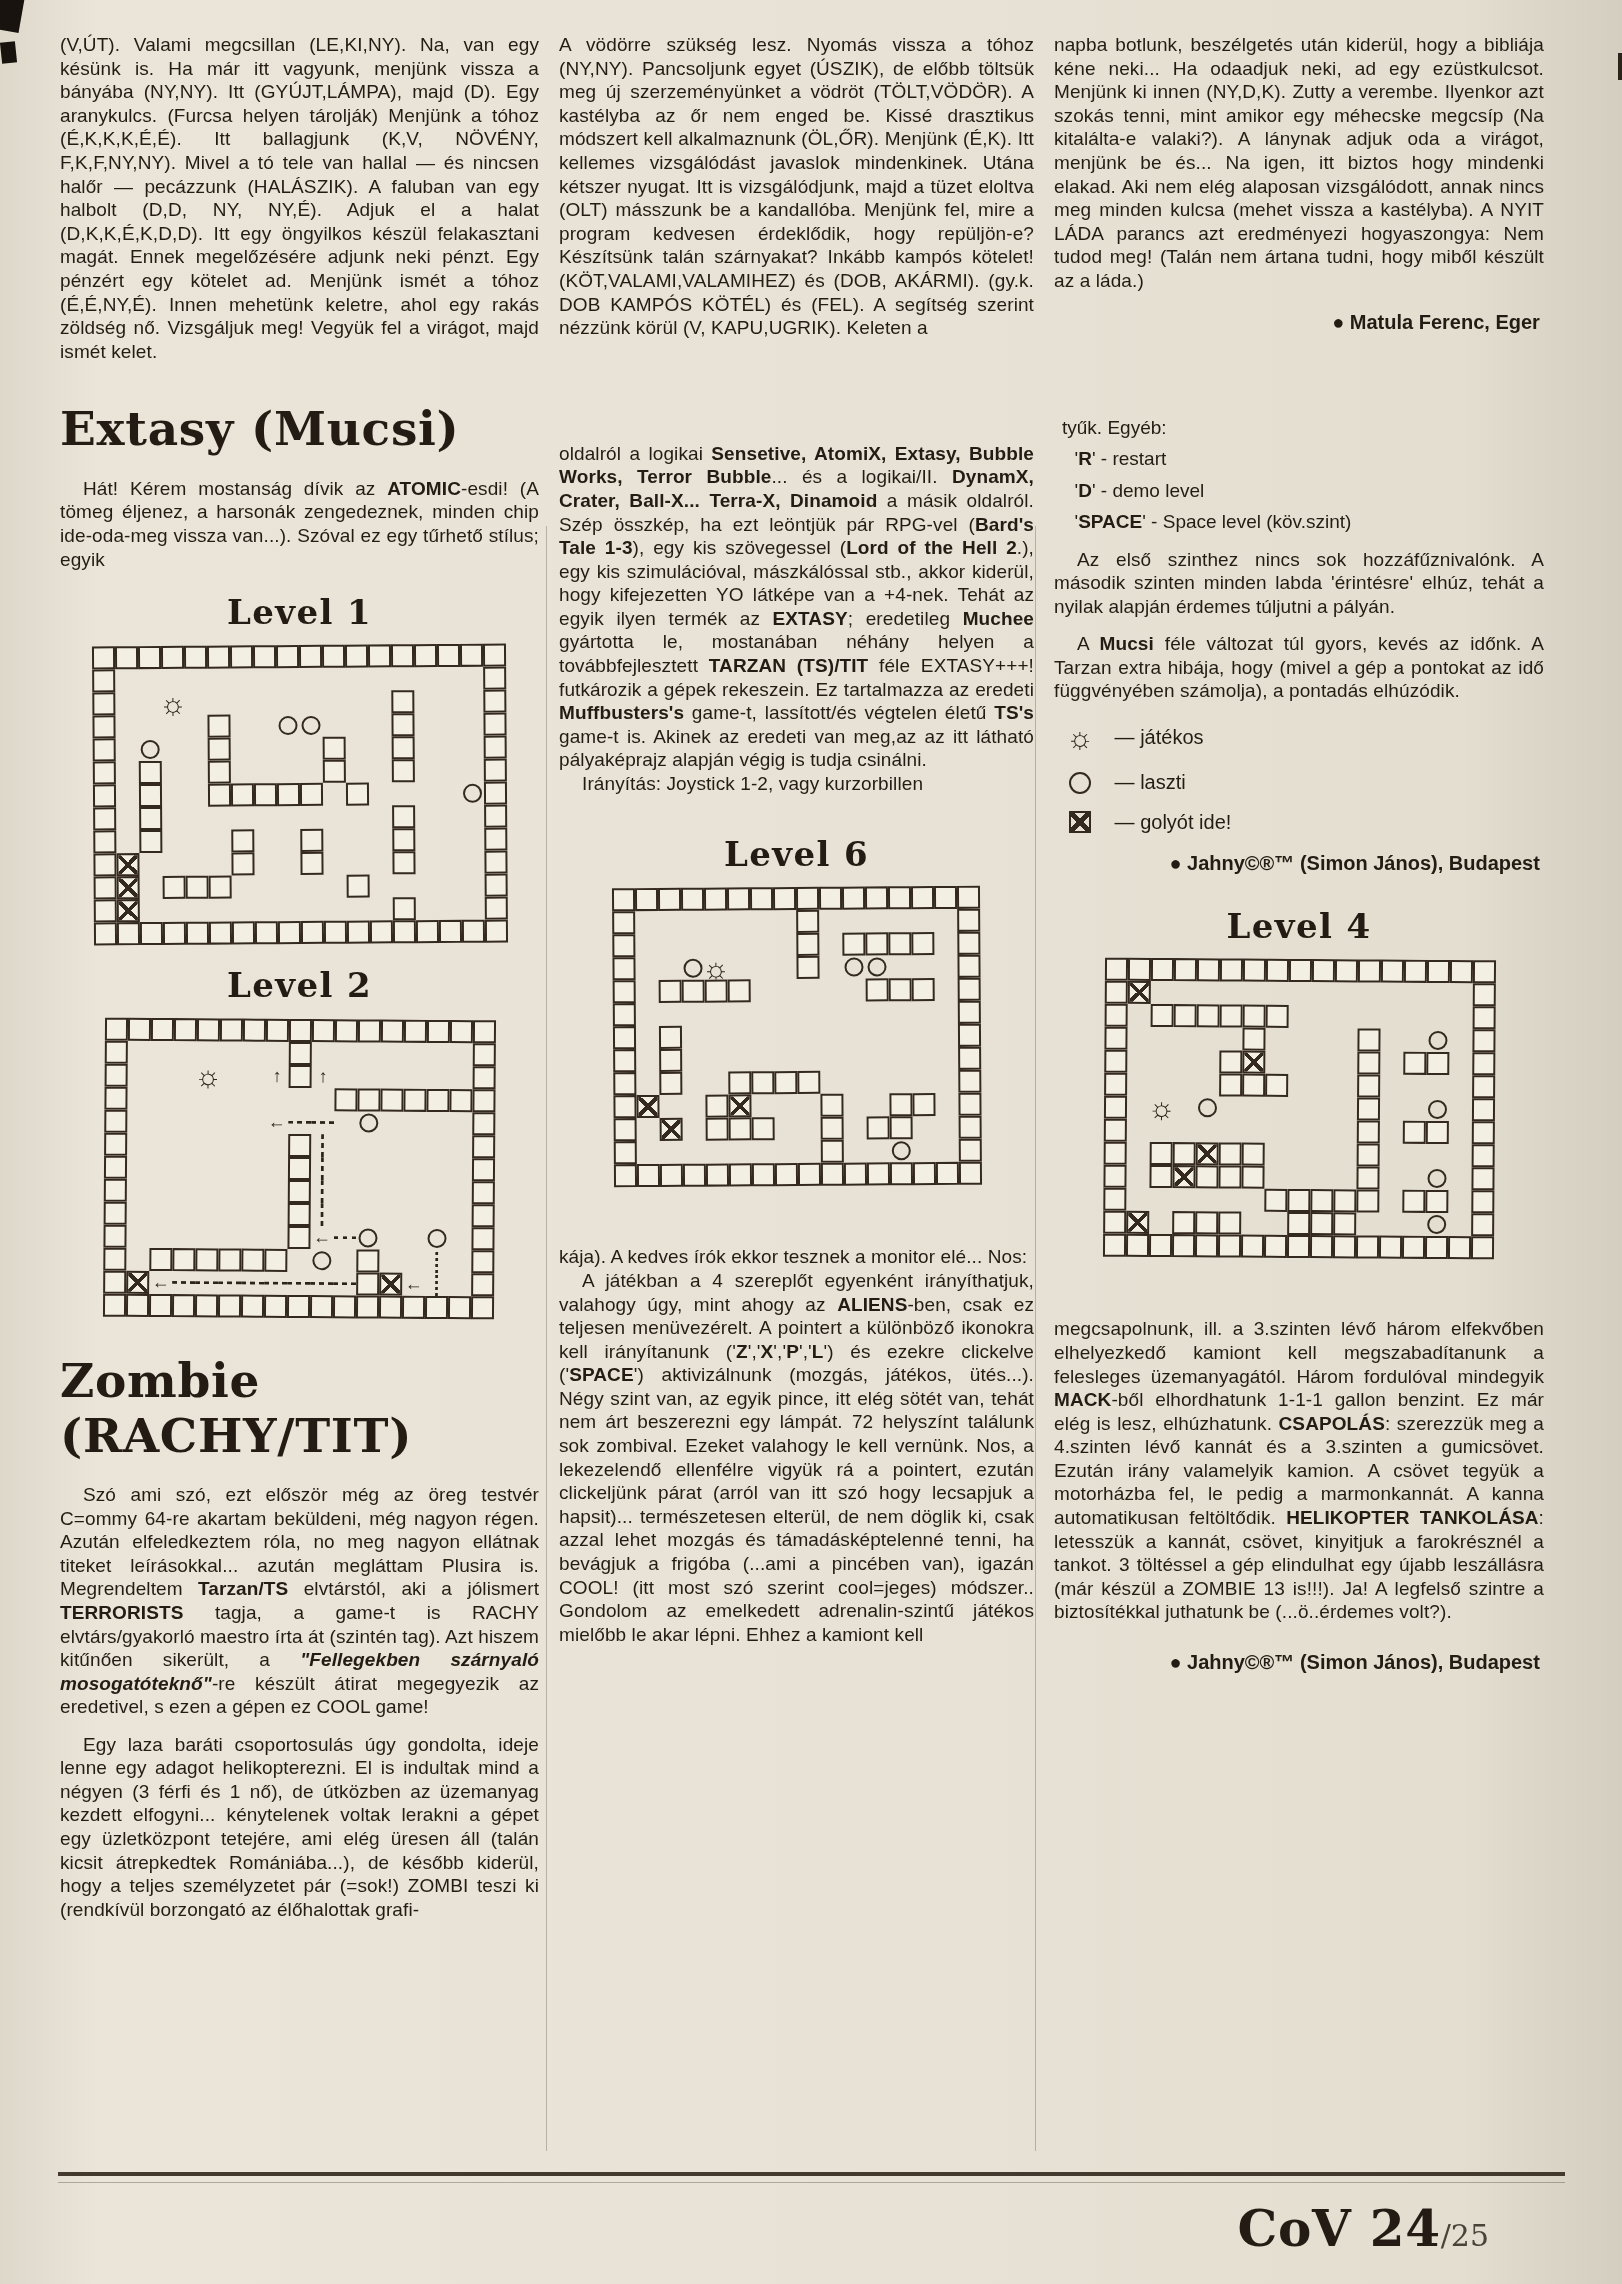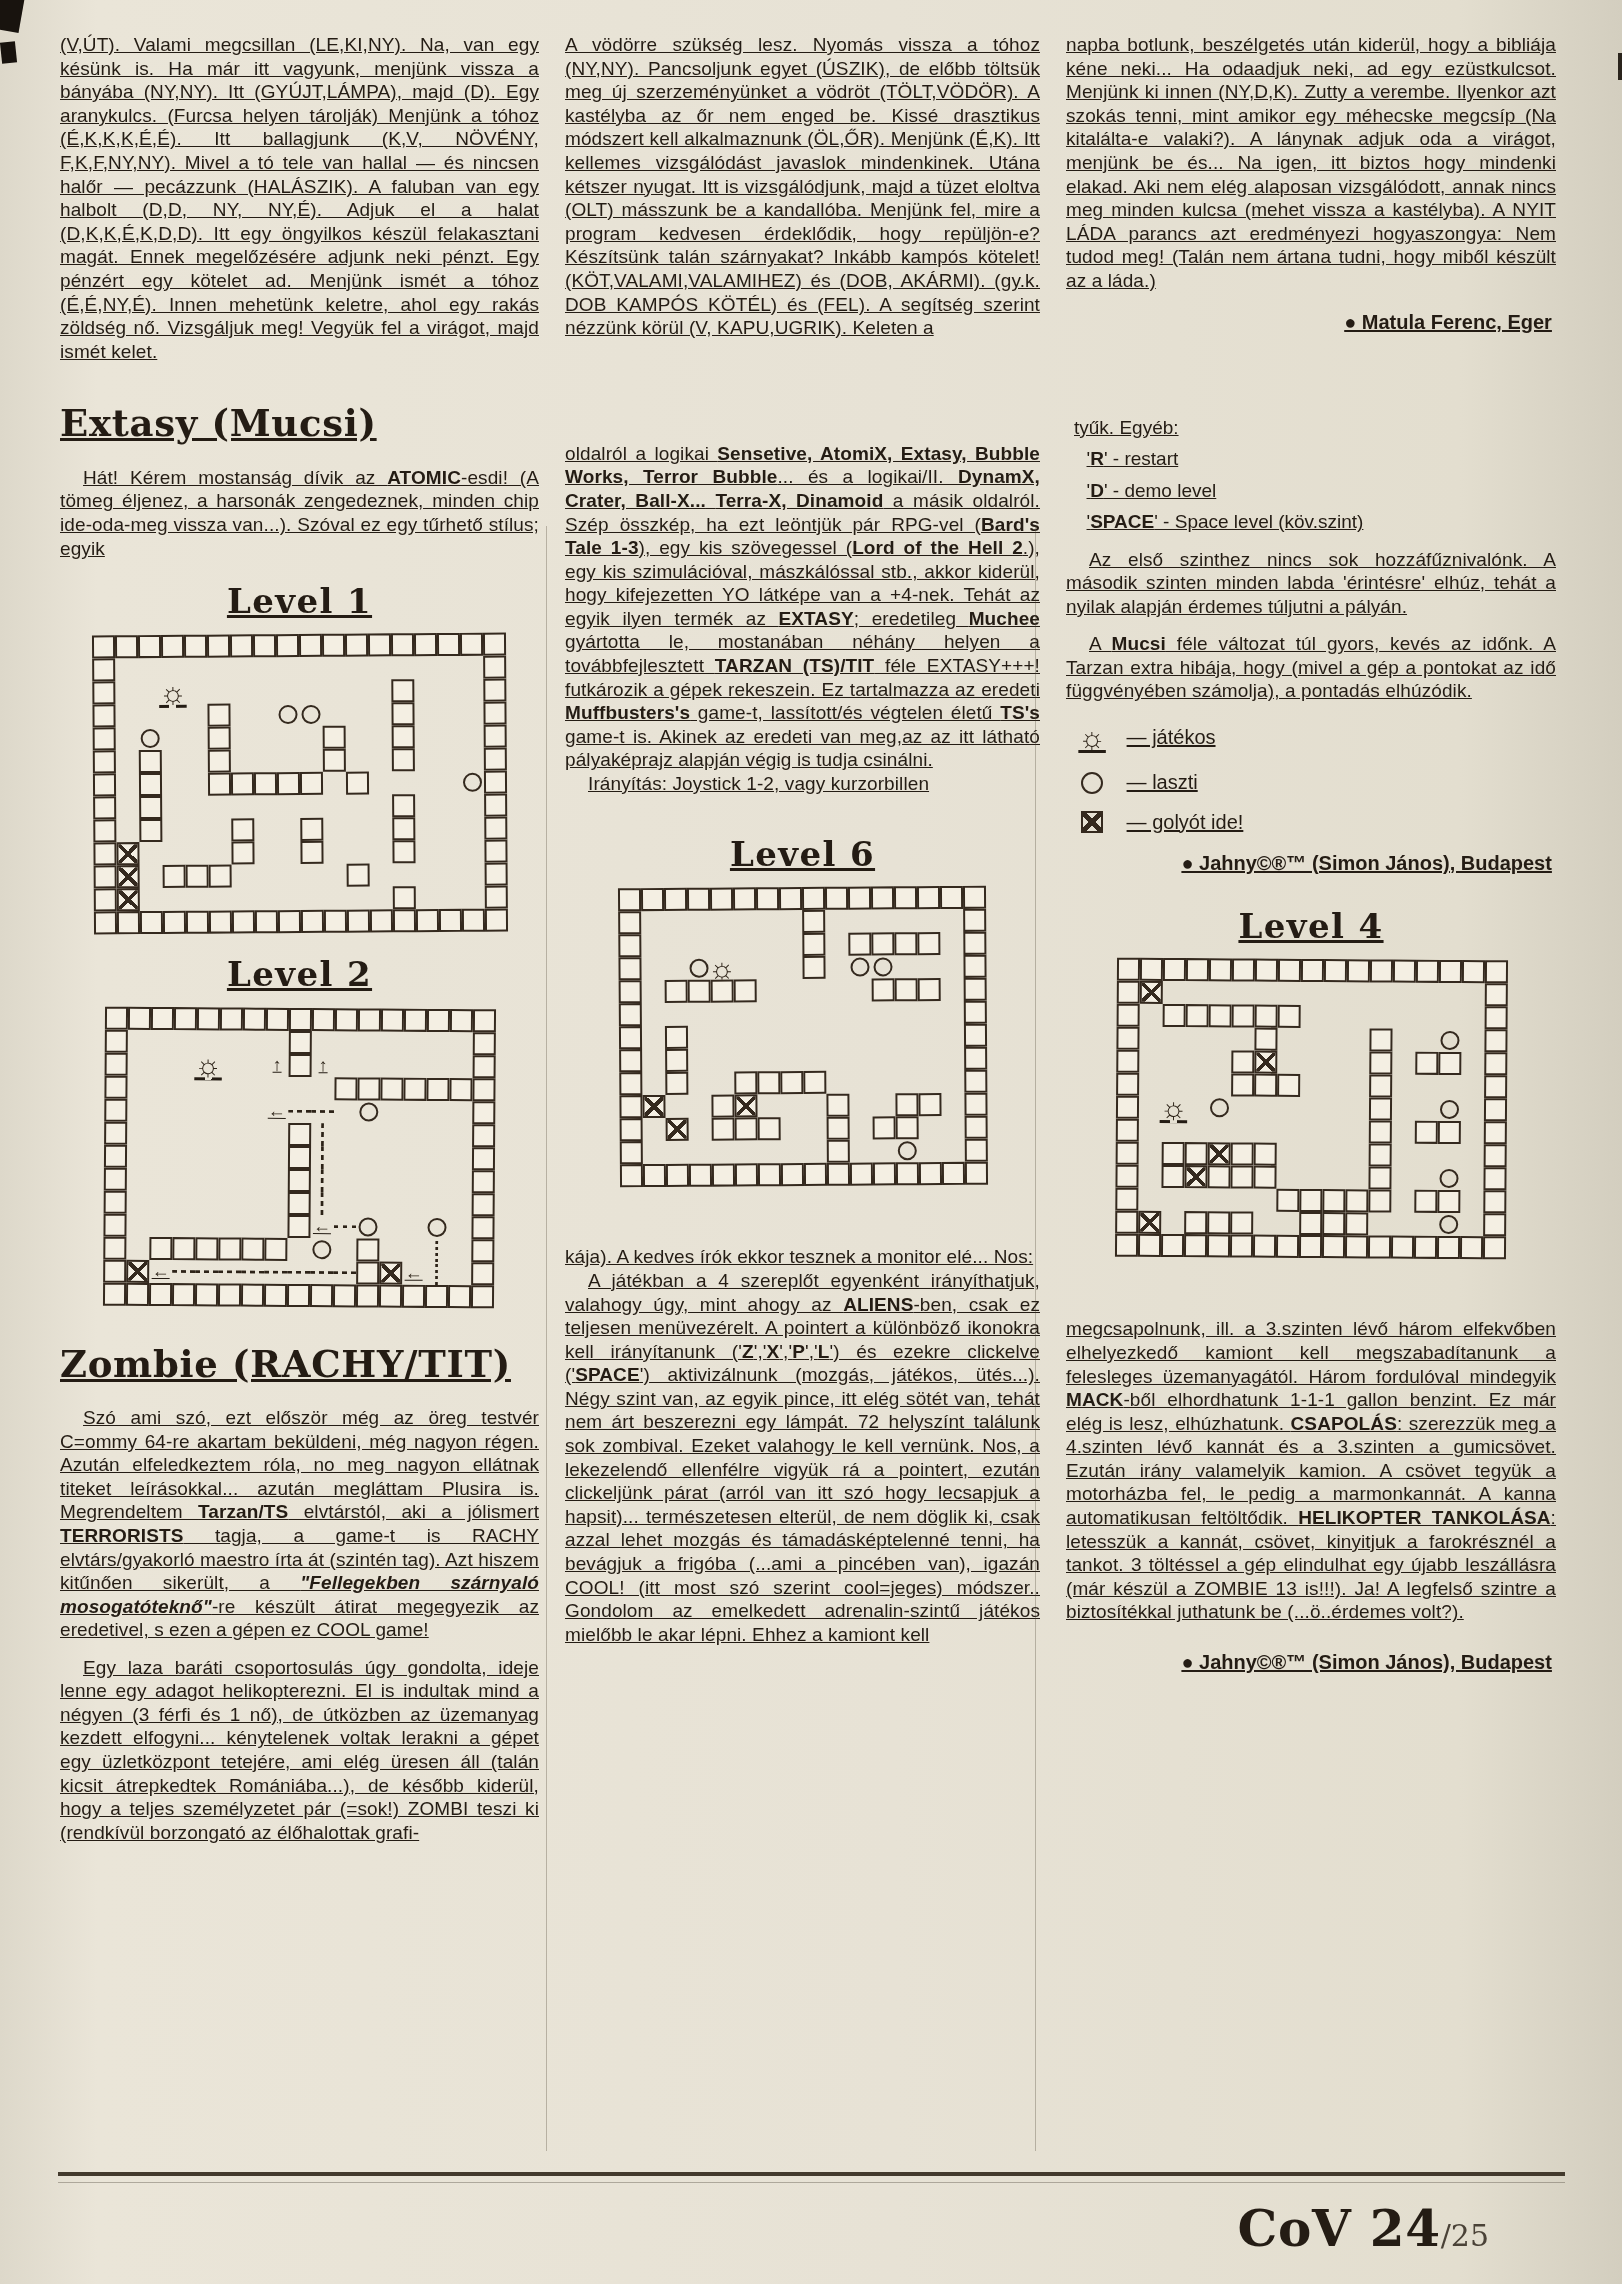--- a/index.html
+++ b/index.html
@@ -2,30 +2,30 @@
 <html style="font-size:11px"><head>
 <meta charset="utf-8">
 <style>
   html,body{margin:0;padding:0;}
   body{
     width:1623px;height:2284px;overflow:hidden;position:relative;
     background:linear-gradient(90deg,#ddd8ca 0,#eae5d8 6%,#e7e2d5 55%,#e3decf 90%,#d3cebf 100%);
     font-family:"Liberation Sans",sans-serif;color:#241c14;
   }
   .page{position:absolute;inset:0;}
-  .cols{display:flex;gap:26px;padding:33px 0 0 60px;text-decoration:underline;}
+  .cols{display:flex;gap:20px;padding:33px 0 0 60px;}
   .col{flex:none;}
   .col-left{width:479px;}
   .col-mid{width:475px;}
   .col-right{width:490px;}
   .p{font-size:19px;line-height:23.6px;text-align:justify;margin:0;letter-spacing:0.1px;}
   .ind{text-indent:23px;}
   .b{font-weight:bold;}
   .i{font-style:italic;}
-  h1.sect{font-family:"DejaVu Serif",serif;font-weight:bold;font-size:37px;letter-spacing:0.7px;margin:35px 0 20.5px 0;}
+  h1.sect{font-family:"DejaVu Serif",serif;font-weight:bold;font-size:47px;letter-spacing:0.7px;margin:35px 0 20.5px 0;}
   h1.sect.first{margin-top:38px;}
   h2.lvl{font-family:"DejaVu Serif",serif;font-weight:bold;font-size:34px;text-align:center;margin:20.5px 0 13.7px 0;letter-spacing:1.4px;}
   .byline{font-size:20px;font-weight:bold;text-align:right;margin:18px 4.1px 0 0;}
   .keyline{font-size:19px;line-height:23.6px;margin:8px;}
   .keyline.k{margin-left:20.5px;}
   
   .map{display:block;margin:4.1px auto 6.8px auto;width:max-content;}
   .map.tilt-l{transform:rotate(-.4deg);}
   .map.tilt-r{transform:rotate(.4deg);}
   .map-row{display:flex;}

